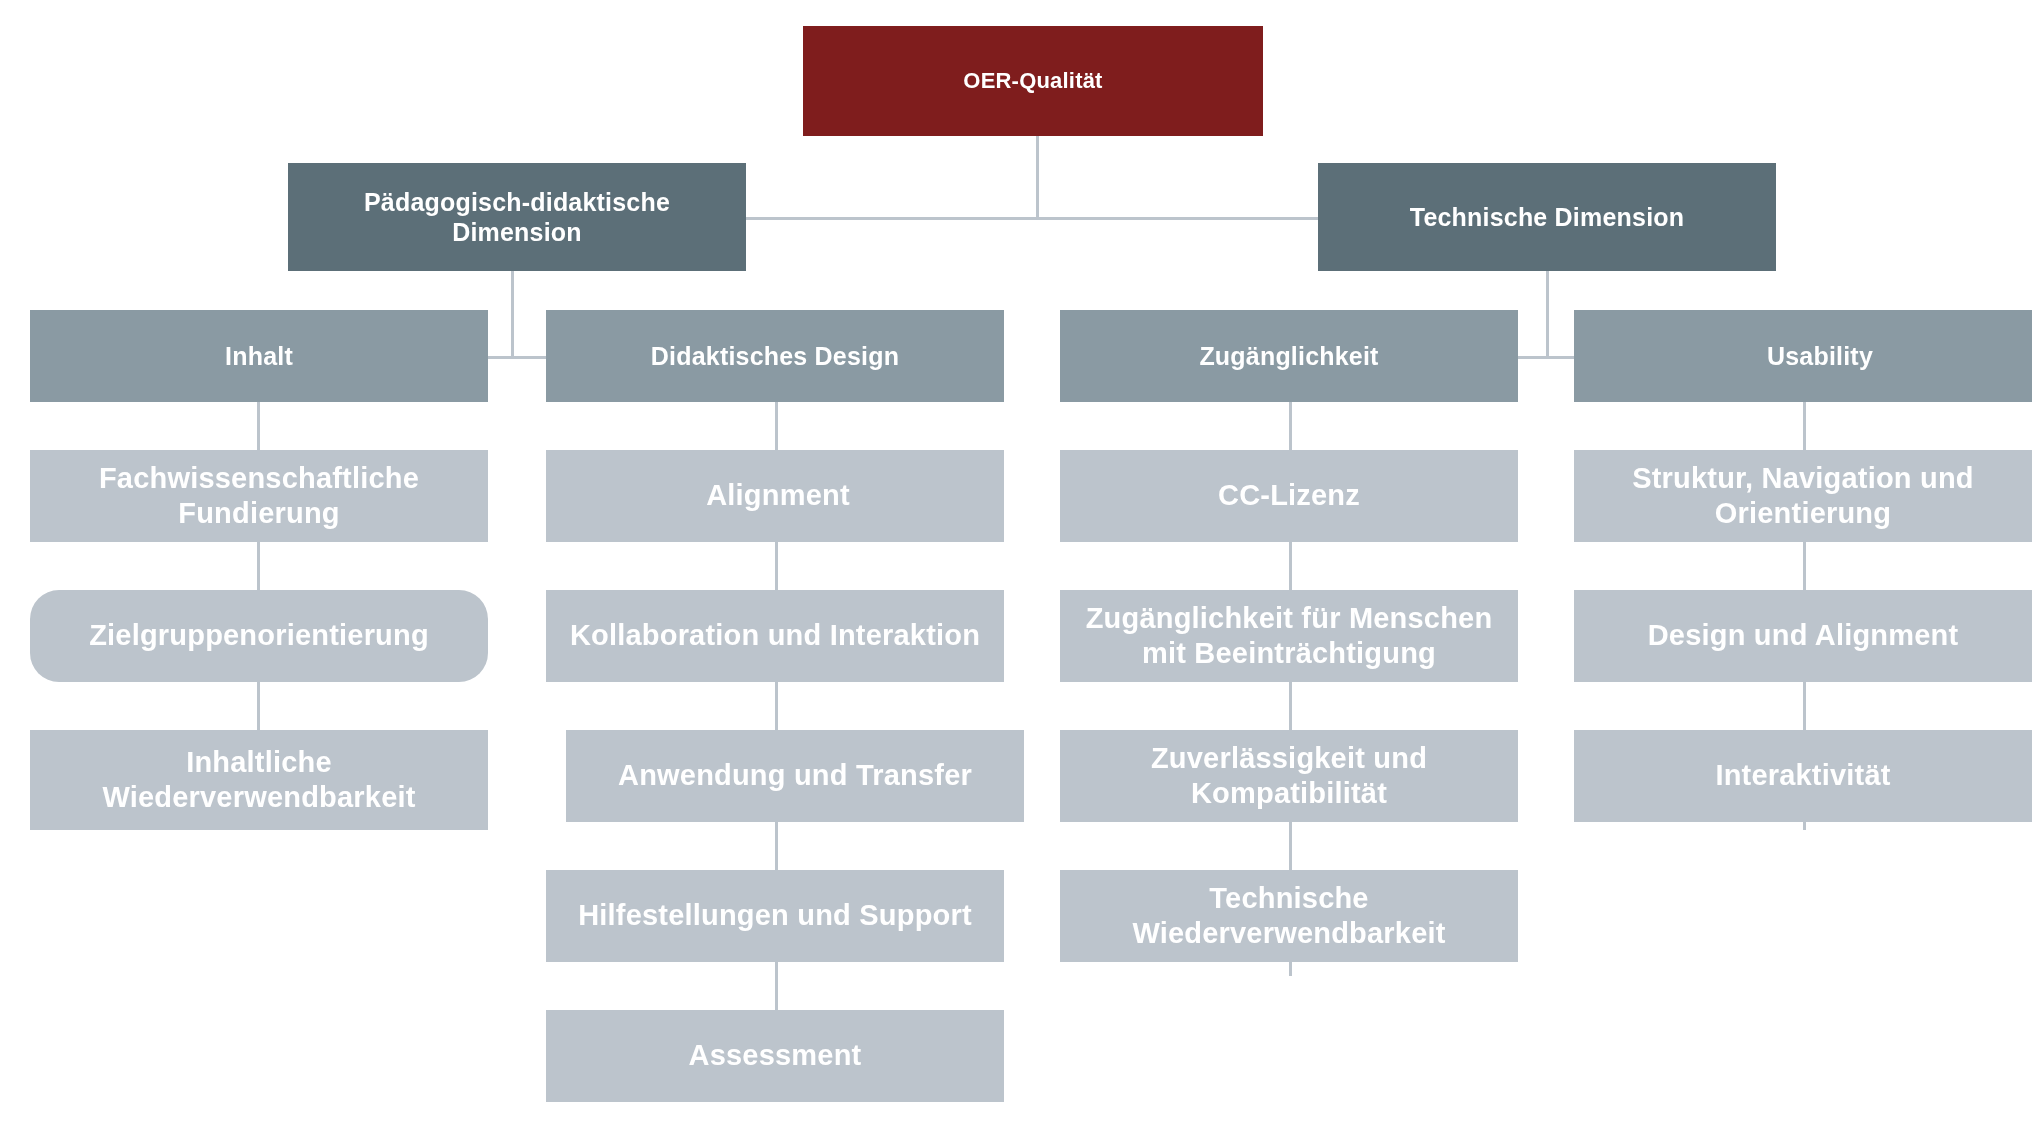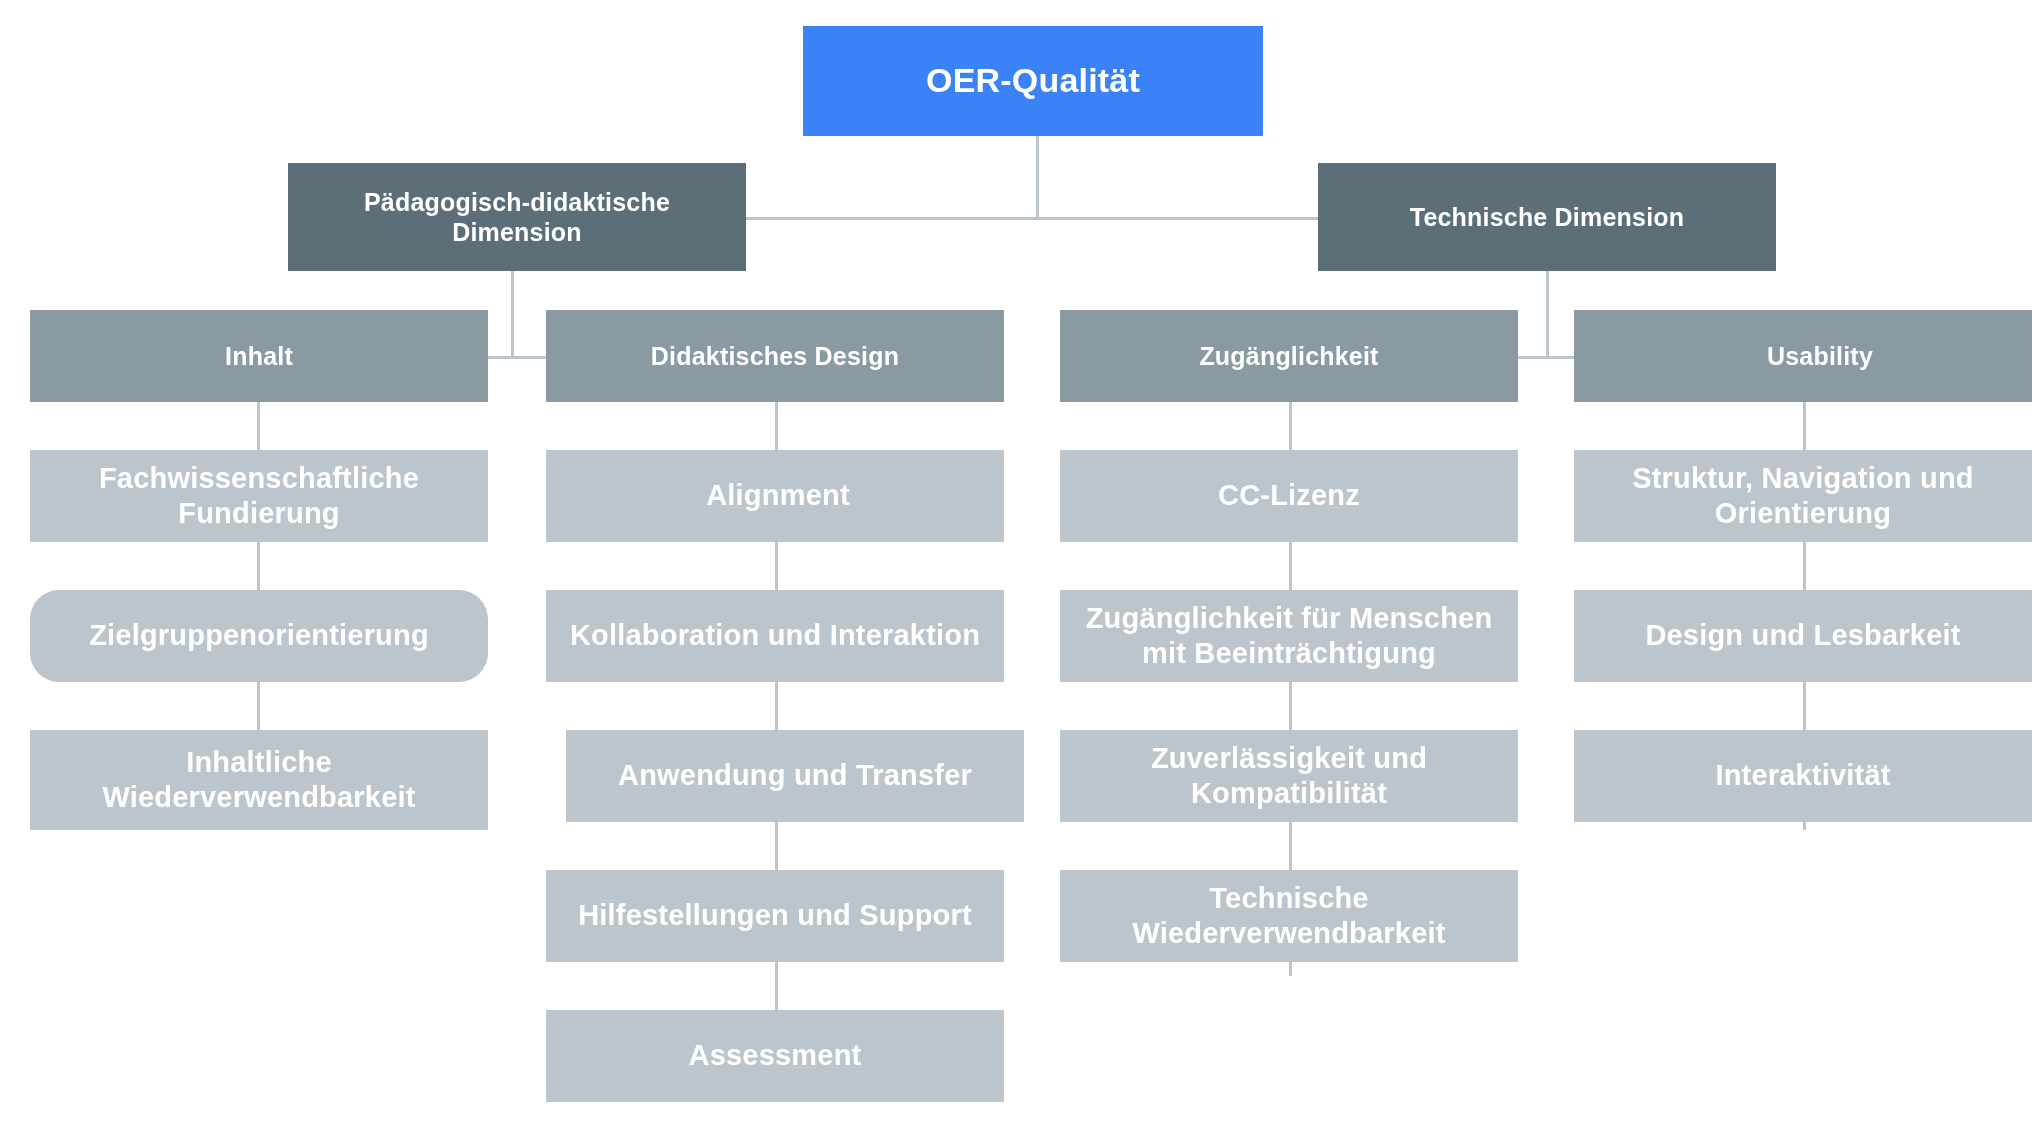--- a/index.html
+++ b/index.html
@@ -28,22 +28,22 @@
     justify-content: center;
     text-align: center;
     color: #ffffff;
     font-weight: bold;
     line-height: 1.22;
     letter-spacing: 0.2px;
     padding: 4px 10px;
     z-index: 2;
   }
   .level-0 {
-    background: #3b82f6;
-    font-size: 34px;
+    background: #7f1d1d;
+    font-size: 22px;
   }
   .level-1 {
     background: #5c6f78;
     font-size: 25px;
   }
   .level-2 {
     background: #8a9aa3;
     font-size: 25px;
   }
   .level-3 {
@@ -109,16 +109,16 @@
   <div class="node level-3" style="left:546px; top:730px; width:458px; height:92px;margin-left:20px;">Anwendung und Transfer</div>
   <div class="node level-3" style="left:546px; top:870px; width:458px; height:92px;">Hilfestellungen und Support</div>
   <div class="node level-3" style="left:546px; top:1010px; width:458px; height:92px;">Assessment</div>
 
   <div class="node level-3" style="left:1060px; top:450px; width:458px; height:92px;">CC-Lizenz</div>
   <div class="node level-3" style="left:1060px; top:590px; width:458px; height:92px;">Zugänglichkeit für Menschen mit Beeinträchtigung</div>
   <div class="node level-3" style="left:1060px; top:730px; width:458px; height:92px;">Zuverlässigkeit und Kompatibilität</div>
   <div class="node level-3" style="left:1060px; top:870px; width:458px; height:92px;">Technische Wiederverwendbarkeit</div>
 
   <div class="node level-3" style="left:1574px; top:450px; width:458px; height:92px;">Struktur, Navigation und Orientierung</div>
-  <div class="node level-3" style="left:1574px; top:590px; width:458px; height:92px;">Design und Lesbarkeit</div>
+  <div class="node level-3" style="left:1574px; top:590px; width:458px; height:92px;">Design und Alignment</div>
   <div class="node level-3" style="left:1574px; top:730px; width:458px; height:92px;">Interaktivität</div>
 
 </div>
 
 </body></html>

